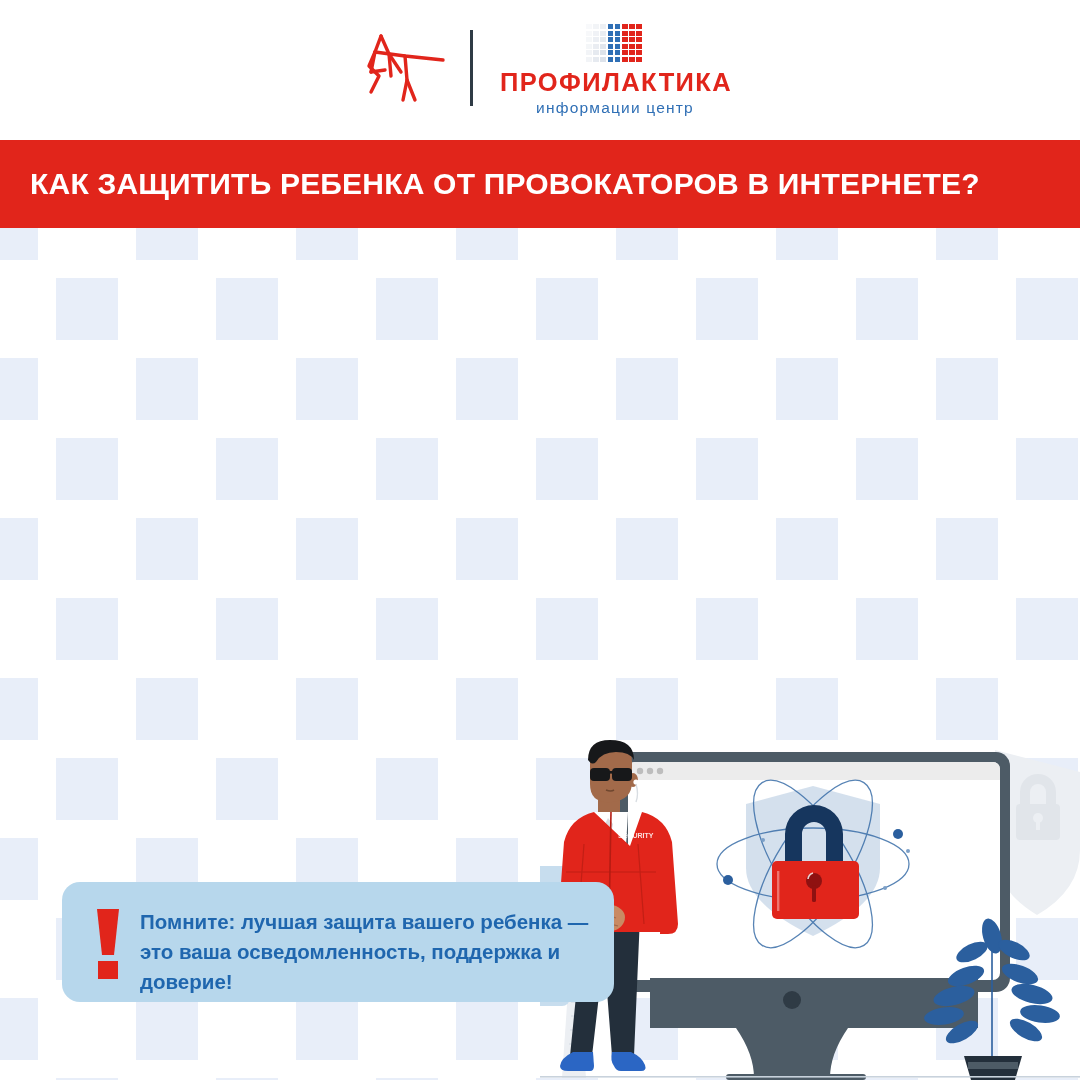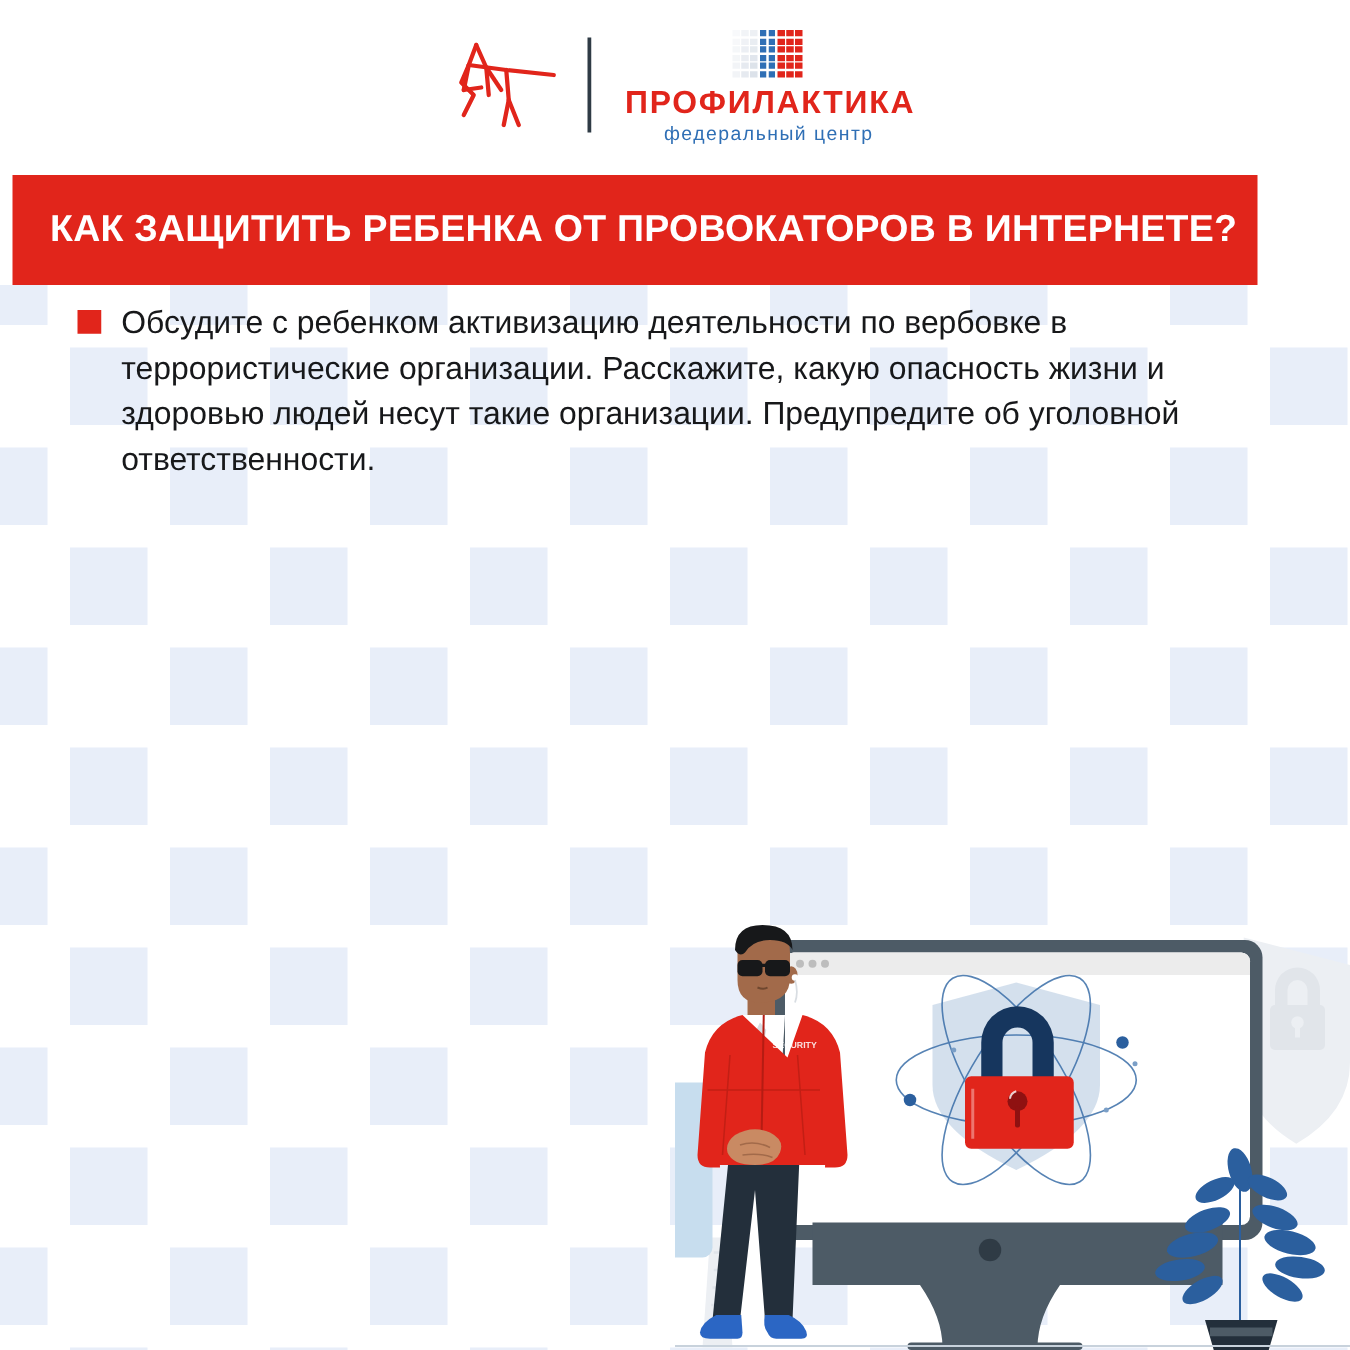--- a/index.html
+++ b/index.html
@@ -20,21 +20,21 @@
   #logo-divider{position:absolute;left:470px;top:30px;width:3px;height:76px;background:#2f3b45;}
   #brand-block{position:absolute;left:500px;top:24px;width:230px;height:92px;}
   #brand-grid{position:absolute;left:86px;top:0px;width:62px;height:42px;}
   #brand-grid i{position:absolute;width:5.6px;height:5.6px;display:block;}
   #brand-name{position:absolute;left:0;top:46px;width:230px;text-align:center;
      font-size:25.5px;font-weight:bold;color:#e1251b;letter-spacing:1.4px;line-height:1;}
   #brand-sub{position:absolute;left:0;top:76px;width:230px;text-align:center;
      font-size:15.5px;color:#2f6fb5;letter-spacing:1.2px;line-height:1;}
 
   
-  #title-banner{position:absolute;left:10px;top:140px;width:996px;height:88px;background:#e1251b;z-index:6;
+  #title-banner{position:absolute;left:0;top:140px;width:1080px;height:88px;background:#e1251b;z-index:6;
      display:flex;align-items:center;}
   #title-text{color:#ffffff;font-size:30px;font-weight:bold;letter-spacing:0.2px;
      padding-left:30px;white-space:nowrap;}
 
   
   #bullets{position:absolute;left:0;top:240px;width:1010px;z-index:4;}
   .bullet-row{position:relative;display:flex;align-items:flex-start;margin-bottom:26px;}
   .bullet-mark{flex:0 0 auto;width:19px;height:19px;background:#e1251b;margin-left:62px;margin-top:8px;}
   .bullet-text{flex:1 1 auto;margin-left:16px;font-size:25.5px;line-height:36.5px;color:#17181a;}
 
@@ -315,29 +315,32 @@
           <i style="left: 0px; top: 33px; width: 5.6px; height: 5px; background: rgb(242, 244, 247); opacity: 1.1;"></i>
           <i style="left: 7.2px; top: 33px; width: 5.6px; height: 5px; background: rgb(230, 234, 240); opacity: 1.1;"></i>
           <i style="left: 14.4px; top: 33px; width: 5.6px; height: 5px; background: rgb(220, 226, 234); opacity: 1.1;"></i>
           <i style="left: 21.6px; top: 33px; width: 5.6px; height: 5px; background: rgb(47, 111, 181);"></i>
           <i style="left: 28.8px; top: 33px; width: 5.6px; height: 5px; background: rgb(47, 111, 181);"></i>
           <i style="left: 36px; top: 33px; width: 5.6px; height: 5px; background: rgb(225, 37, 27);"></i>
           <i style="left: 43.2px; top: 33px; width: 5.6px; height: 5px; background: rgb(225, 37, 27);"></i>
           <i style="left: 50.4px; top: 33px; width: 5.6px; height: 5px; background: rgb(225, 37, 27);"></i>
         </div>
       <div id="brand-name">ПРОФИЛАКТИКА</div>
-      <div id="brand-sub">федеральный центр</div>
+      <div id="brand-sub">информации центр</div>
     </div>
   </div>
 
   <div id="title-banner">
     <div id="title-text">КАК ЗАЩИТИТЬ РЕБЕНКА ОТ ПРОВОКАТОРОВ В ИНТЕРНЕТЕ?</div>
   </div>
 
   <div id="bullets">
-    <div class="bullet-row">
-      <span class="bullet-mark"></span>
-      <span class="bullet-text">Обсудите с ребенком активизацию деятельности по вербовке в террористические организации. Расскажите, какую опасность жизни и здоровью людей несут такие организации. Предупредите об уголовной ответственности.</span>
-    </div>
   </div>
 
+  <div id="callout">
+    <svg id="callout-excl" viewBox="0 0 28 70">
+      <path d="M3 0 h22 l-5 46 h-12 z" fill="#e1251b"></path>
+      <rect x="4" y="52" width="20" height="18" fill="#e1251b"></rect>
+    </svg>
+    <div id="callout-text">Помните: лучшая защита вашего ребенка — это ваша осведомленность, поддержка и доверие!</div>
+  </div>
 
 </div>
 
 </body></html>

